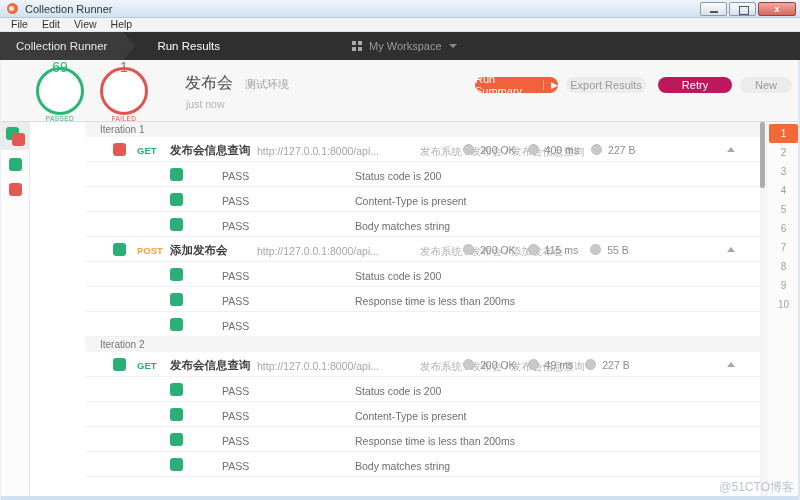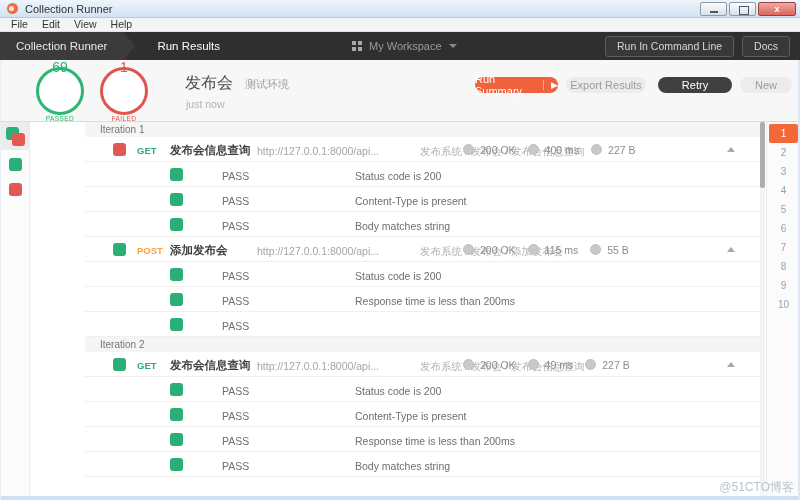--- a/index.html
+++ b/index.html
@@ -48,21 +48,21 @@
   .stat-pass { left:36px; border-color:#2bb673; color:#2bb673; }
   .stat-fail { left:100px; border-color:#e0544e; color:#e0544e; }
   .sum-title { position:absolute; left:185px; top:13px; font-size:16px; color:#4d4d4d; }
   .sum-env { font-size:11px; color:#9e9e9e; margin-left:12px; }
   .sum-time { position:absolute; left:186px; top:38px; font-size:10.5px; color:#b3b3b3; }
   .sbtn { position:absolute; top:17px; height:16px; border-radius:11px; font-size:11px; display:flex;
           align-items:center; justify-content:center; cursor:pointer; }
   .sbtn-runsummary { left:475px; width:83px; background:#f0613c; color:#fff; }
   .sbtn-runsummary .arrow { margin-left:8px; padding-left:7px; border-left:1px solid rgba(255,255,255,.45); font-size:9px; }
   .sbtn-export { left:566px; width:80px; background:#ececec; color:#9a9a9a; }
-  .sbtn-retry { left:658px; width:74px; background:#404040; color:#fff; }
+  .sbtn-retry { left:658px; width:74px; background:#be185d; color:#fff; }
   .sbtn-new { left:740px; width:52px; background:#ececec; color:#9a9a9a; }
 
   
   .main { position:absolute; top:122px; left:0; right:0; bottom:4px; background:#fff; overflow:hidden; }
   .minimap { position:absolute; left:0; top:0; width:30px; height:100%; background:#fcfcfc;
              border-right:1px solid #ececec; }
   .mini-tile { position:absolute; left:0; top:0; width:30px; height:28px; background:#ececec; }
   .msq { position:absolute; width:13px; height:13px; border-radius:3px; }
   .list { position:absolute; left:30px; top:0; width:730px; height:100%; padding-left:55px; overflow:hidden; }
   .iter-header { height:15px; background:#f5f5f5; font-size:10px; color:#757575; line-height:15px; padding-left:15px; }
@@ -129,24 +129,20 @@
   <div class="nav-center">
     <span class="grid-icon">
         <span></span>
         <span></span>
         <span></span>
         <span></span>
       </span>
     <span class="ws-label">My Workspace</span>
     <span class="ws-caret"></span>
   </div>
-  <div class="nav-right">
-    <span class="nav-btn">Run In Command Line</span>
-    <span class="nav-btn">Docs</span>
-  </div>
 </div>
 
 <div class="summary">
   <div class="stat-circle stat-pass">
     <span class="num">69</span>
     <span class="lbl">PASSED</span>
   </div>
   <div class="stat-circle stat-fail">
     <span class="num">1</span>
     <span class="lbl">FAILED</span>

